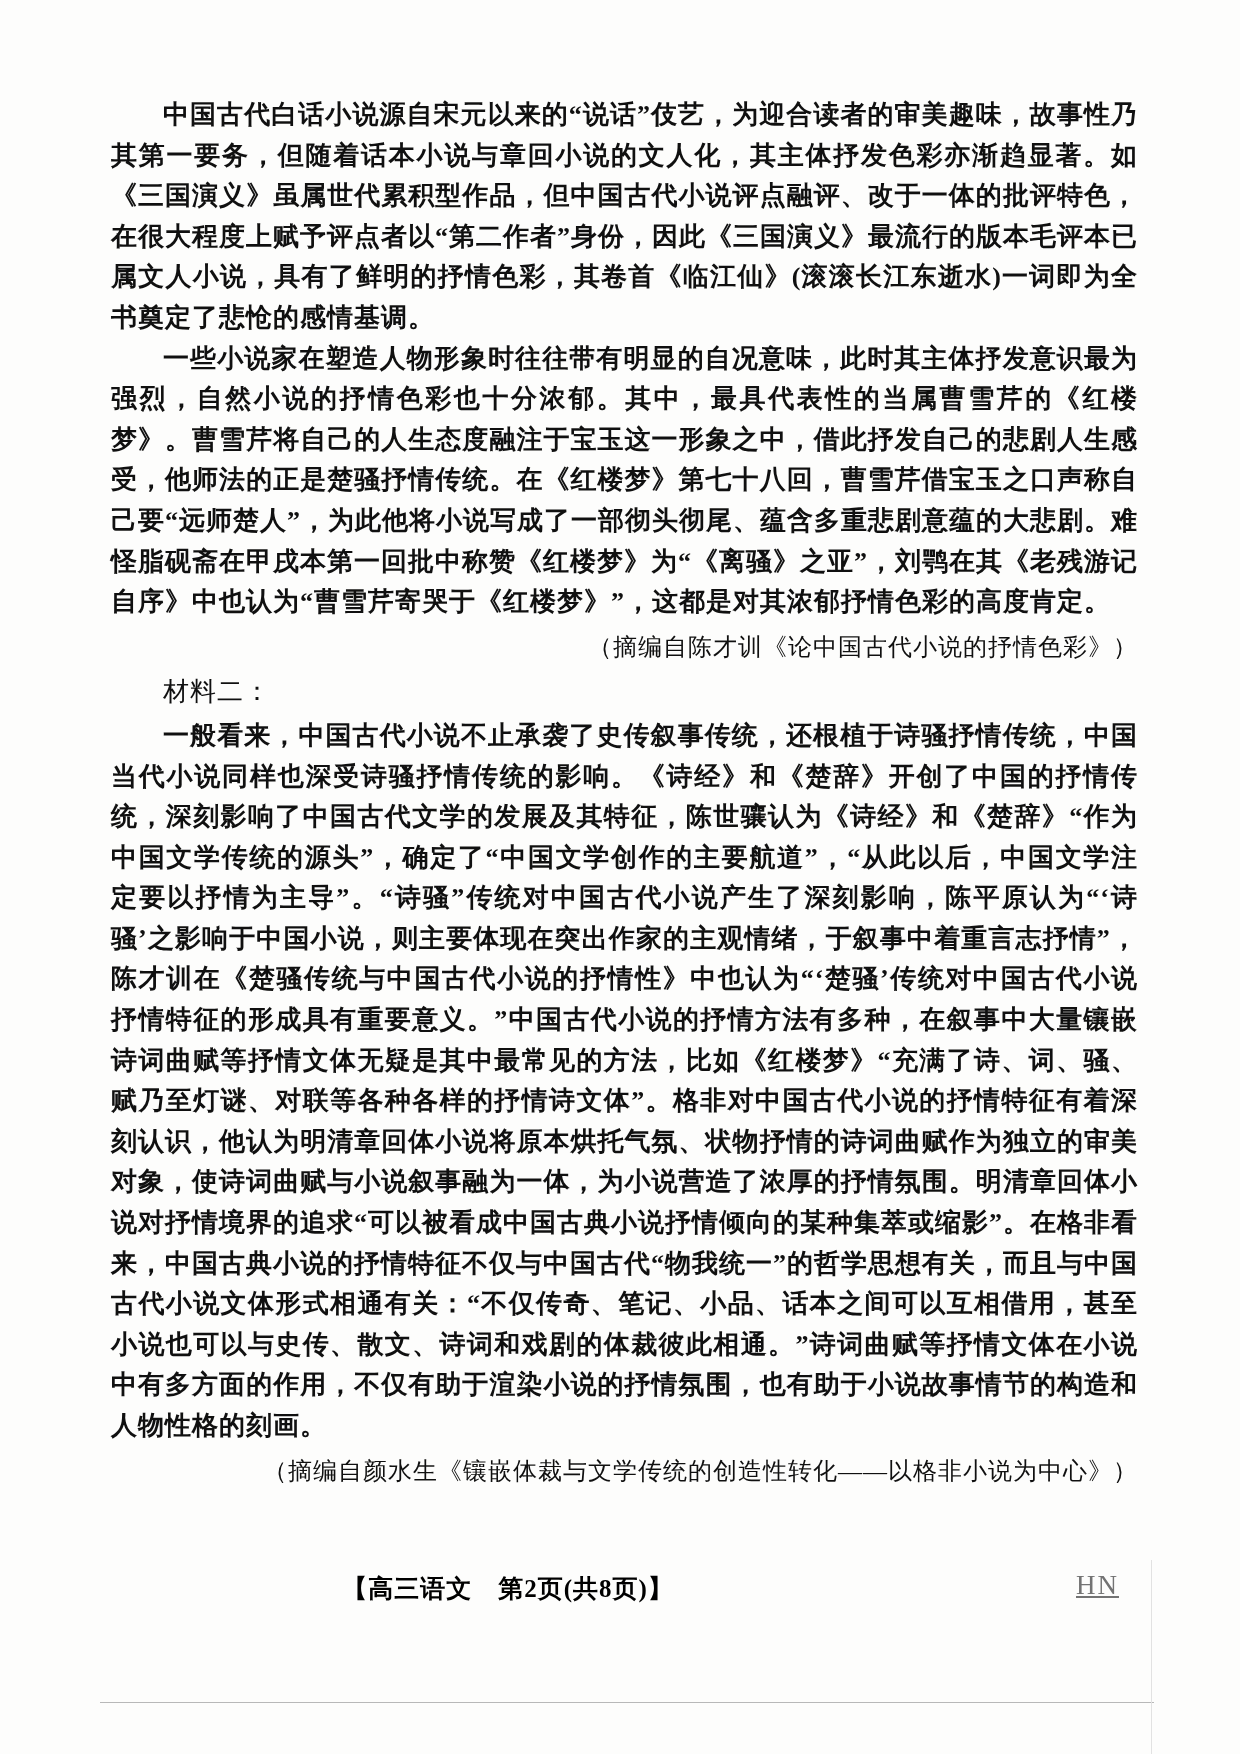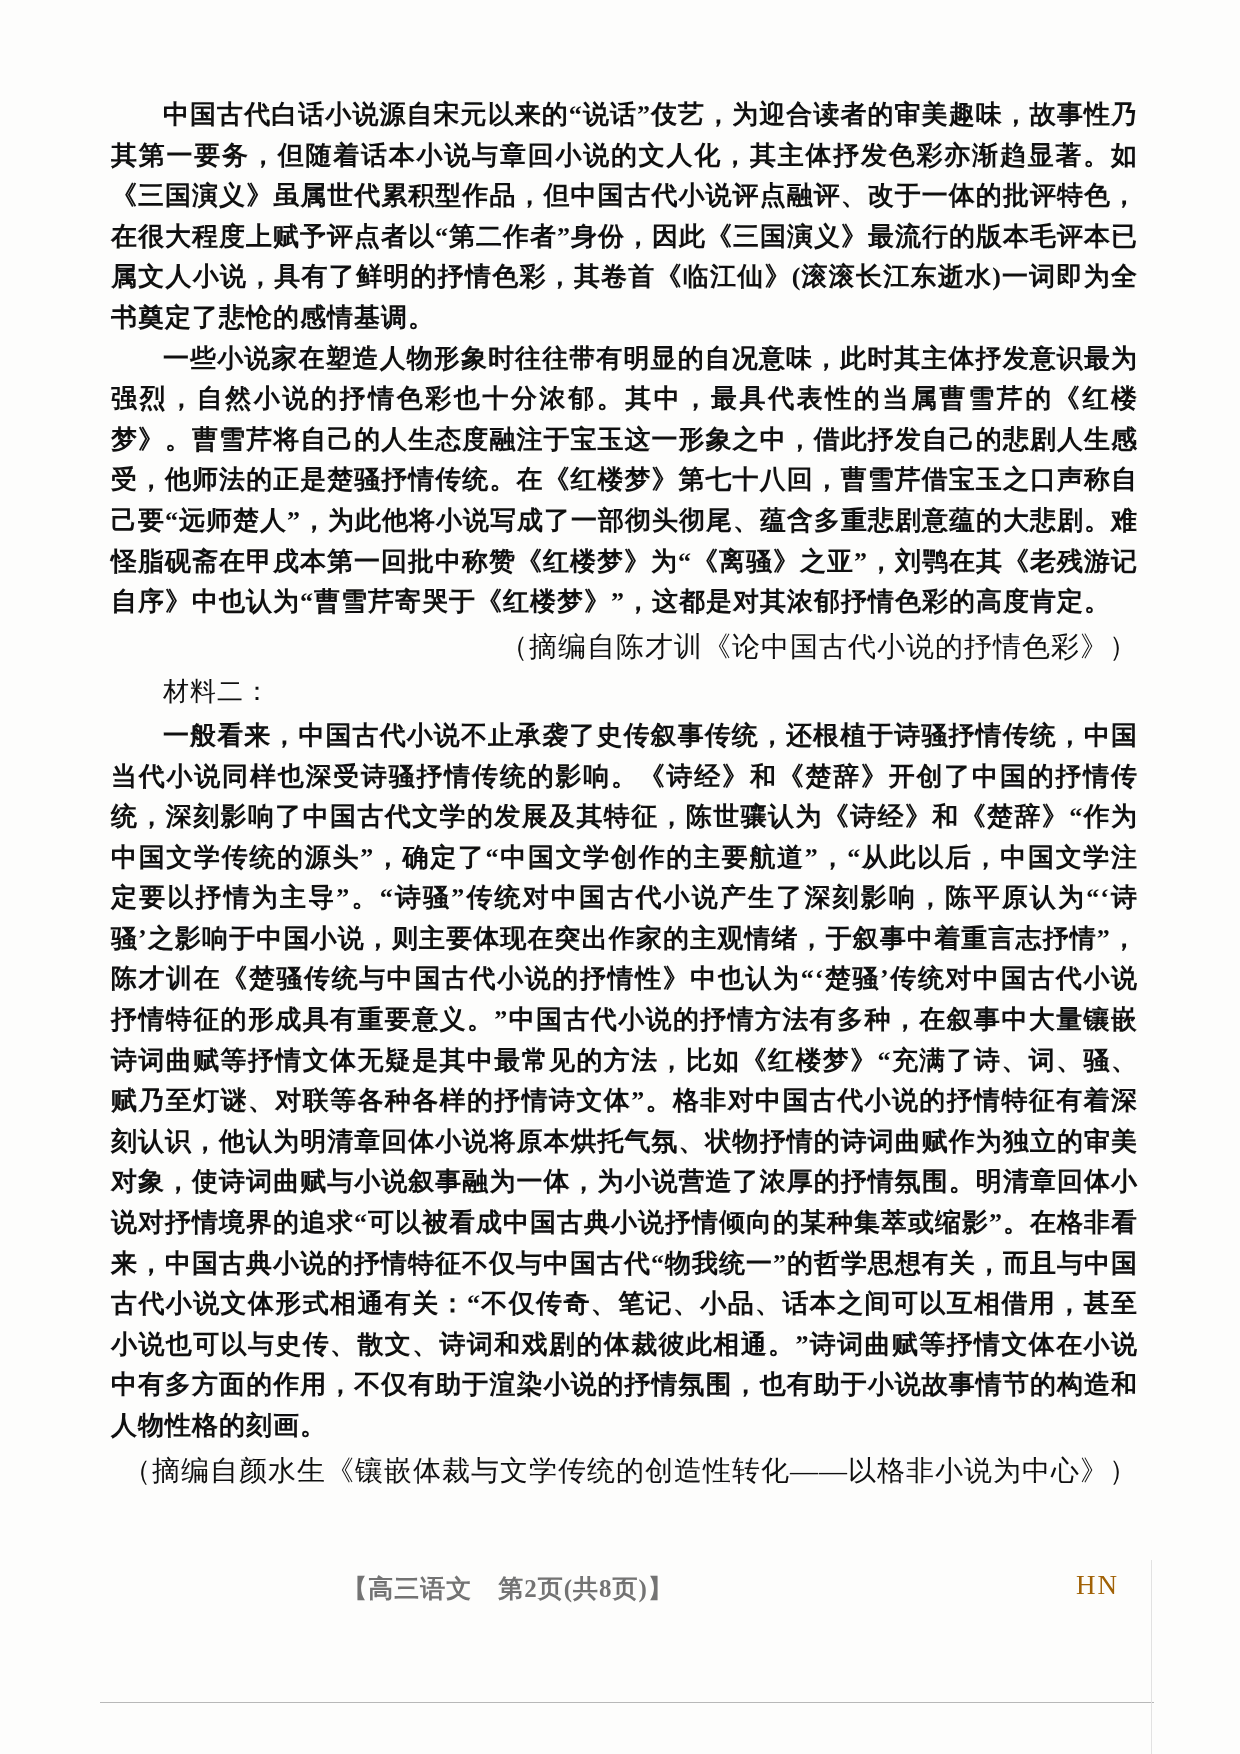--- a/index.html
+++ b/index.html
@@ -25,21 +25,21 @@
     margin: 0;
     font-size: 26px;
     line-height: 40.6px;
     letter-spacing: 1px;
     text-align: justify;
     text-indent: 2em;
     font-weight: 700;
   }
   .attribution {
     margin: 4px 0 0 0;
-    font-size: 28px;
+    font-size: 24px;
     line-height: 40.6px;
     letter-spacing: 1px;
     text-align: right;
     font-weight: 500;
   }
   .material-heading {
     margin: 5px 0 3px 0;
     font-size: 26px;
     line-height: 40.6px;
     letter-spacing: 1px;
@@ -48,31 +48,32 @@
   }
   .footer-bar {
     position: absolute;
     left: 0;
     top: 1572px;
     width: 1016px;
     text-align: center;
     font-size: 25px;
     font-weight: bold;
     letter-spacing: 1px;
-    color: #737373;
+    color: #000000;
   }
   .footer-code {
     position: absolute;
     left: 1076px;
     top: 1570px;
     font-size: 27px;
     letter-spacing: 2px;
-    color: #a16207;
+    color: #737373;
     font-weight: normal;
     font-family: "Liberation Serif", "DejaVu Serif", serif;
+    text-decoration: underline;
   }
   .scan-bottom-line {
     position: absolute;
     left: 100px;
     top: 1702px;
     width: 1054px;
     height: 1px;
     background: #b8b8b8;
   }
   .scan-right-line {

